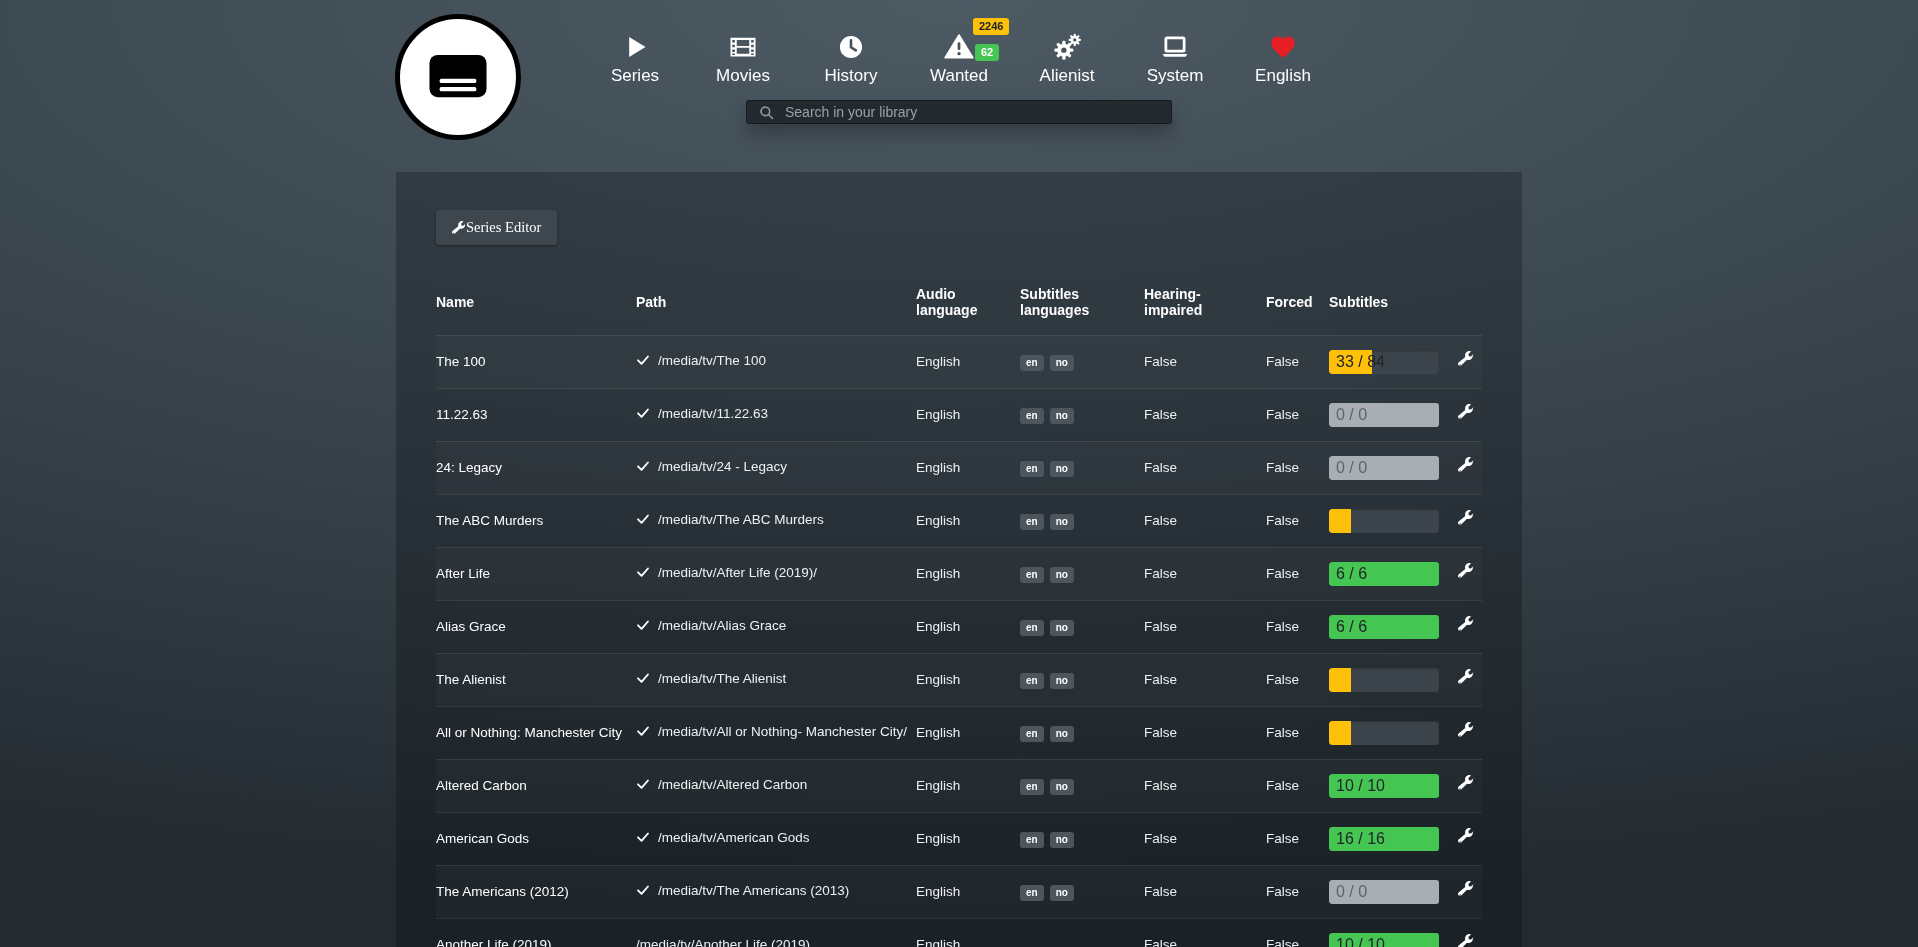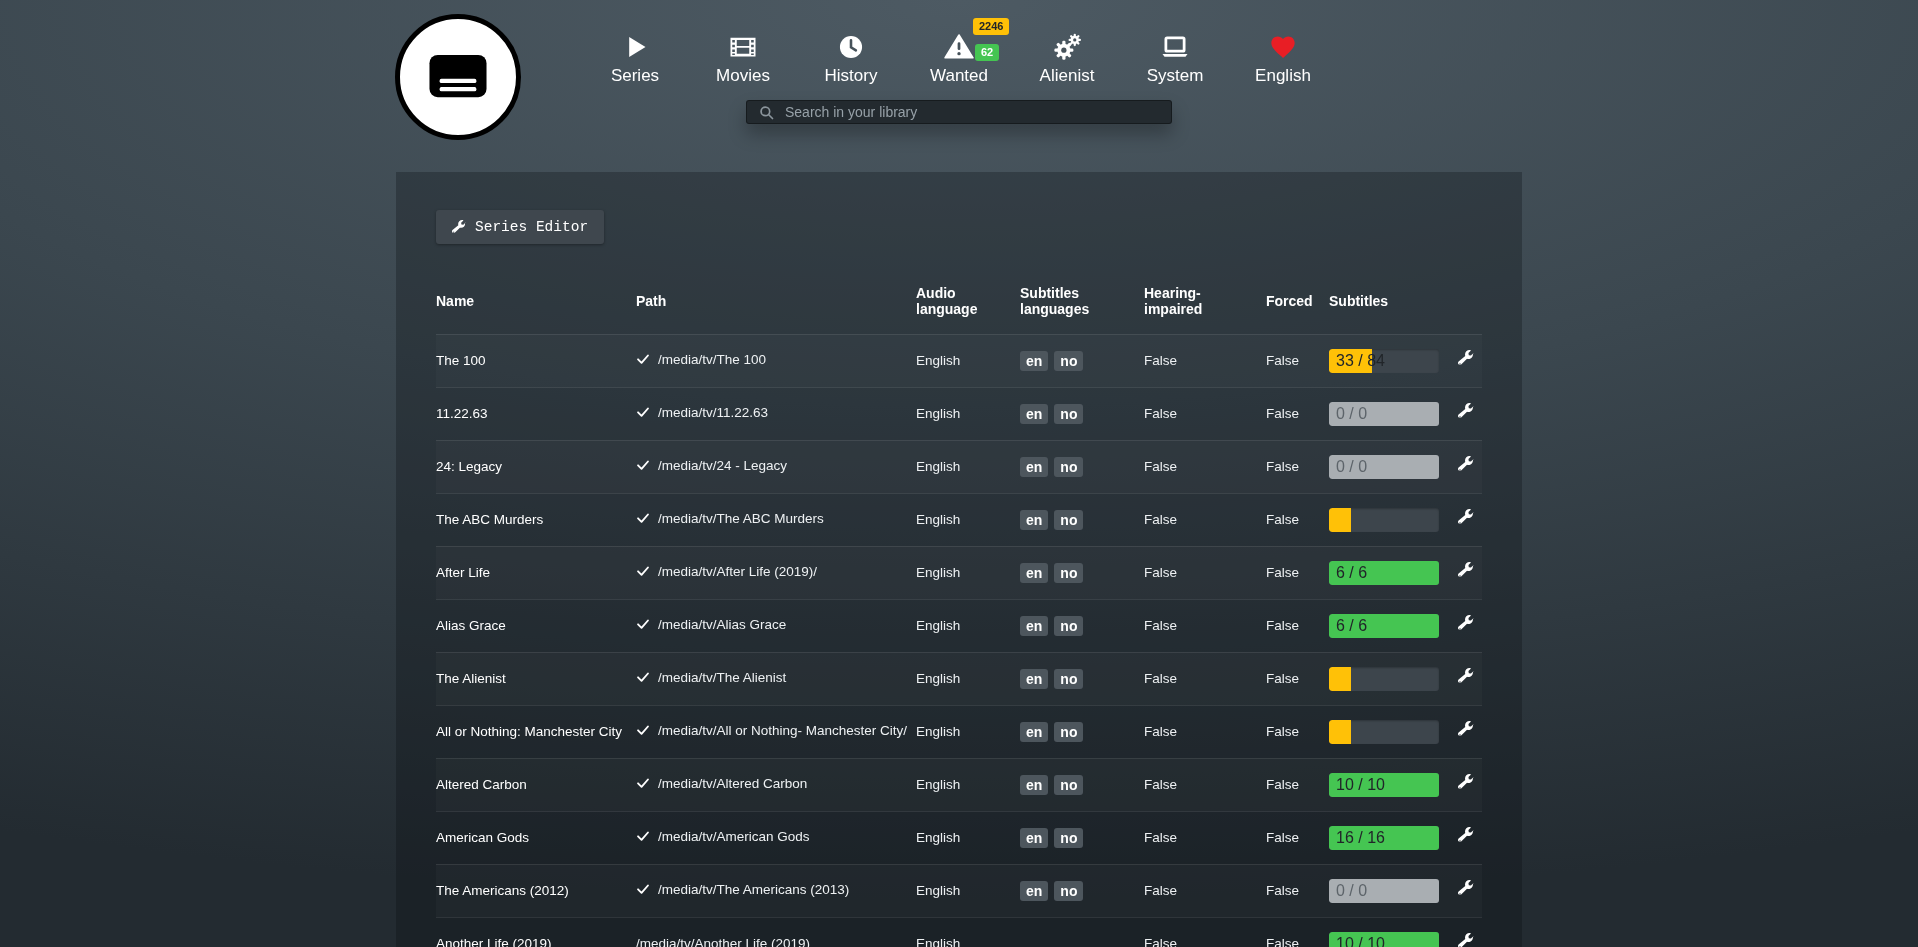--- a/index.html
+++ b/index.html
@@ -48,40 +48,40 @@
     font-size:14px;font-family:inherit;margin-left:9px;
   }
   .search-bar input::placeholder{color:#97a1a8;}
 
   
   .panel{
     flex:1 1 auto;width:1126px;margin:48px auto 0;background:rgba(6,10,13,0.28);
     padding:38px 40px 0;overflow:hidden;
   }
   .editor-btn{
-    display:inline-flex;align-items:center;gap:9px;background:#3f474e;color:#fff;
-    border:none;border-radius:3px;padding:9px 16px;font-size:14.5px;font-family:Liberation Mono, monospace;
+    display:inline-flex;align-items:center;background:#3f474e;color:#fff;
+    border:none;border-radius:3px;padding:9px 16px;font-size:14.5px;font-family:Liberation Serif, serif;
     cursor:pointer;box-shadow:0 1px 3px rgba(0,0,0,0.35);margin-bottom:26px;
   }
 
   table{width:100%;border-collapse:collapse;table-layout:fixed;}
   th{
     text-align:left;vertical-align:middle;color:#fff;font-size:14px;font-weight:bold;
     padding:10px 8px 12px 0;line-height:16px;height:64px;
   }
   td{
     vertical-align:middle;font-size:13.5px;line-height:19px;color:#eef1f3;
     padding:14px 8px 14px 0;border-top:1px solid rgba(255,255,255,0.09);
   }
   tbody tr:nth-child(odd){background:rgba(255,255,255,0.025);}
   .c-name{color:#fff;cursor:pointer;}
   .c-path .pathwrap{display:flex;align-items:flex-start;gap:8px;}
   .check{flex:0 0 auto;margin-top:2px;}
   .lang-badge{
-    display:inline-block;background:#4d565d;color:#fff;font-size:14px;font-weight:bold;
+    display:inline-block;background:#4d565d;color:#fff;font-size:10px;font-weight:bold;
     padding:3px 6px;border-radius:3px;margin-right:6px;line-height:1;
   }
   .progress{
     width:110px;height:24px;background:var(--track);border-radius:3px;position:relative;
     overflow:hidden;box-shadow:inset 0 1px 2px rgba(0,0,0,0.25);
   }
   .progress .fill{height:100%;border-radius:3px 0 0 3px;}
   .progress.partial .fill{background:var(--yellow);}
   .progress.full .fill{background:var(--green);}
   .progress.empty .fill{background:var(--empty);}

